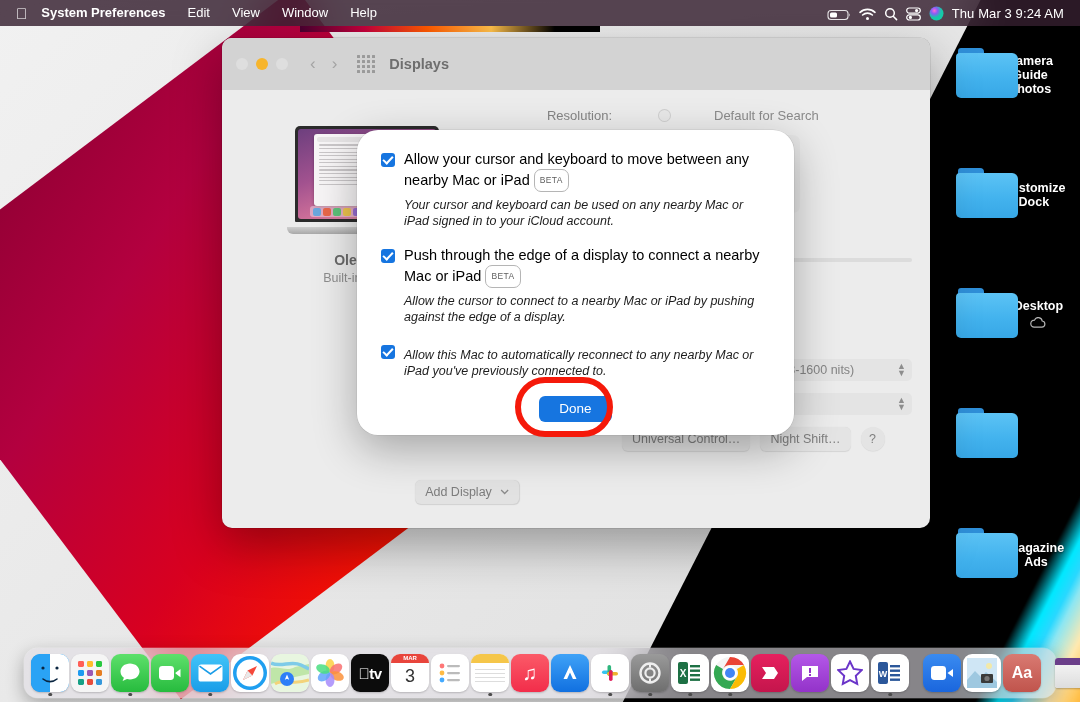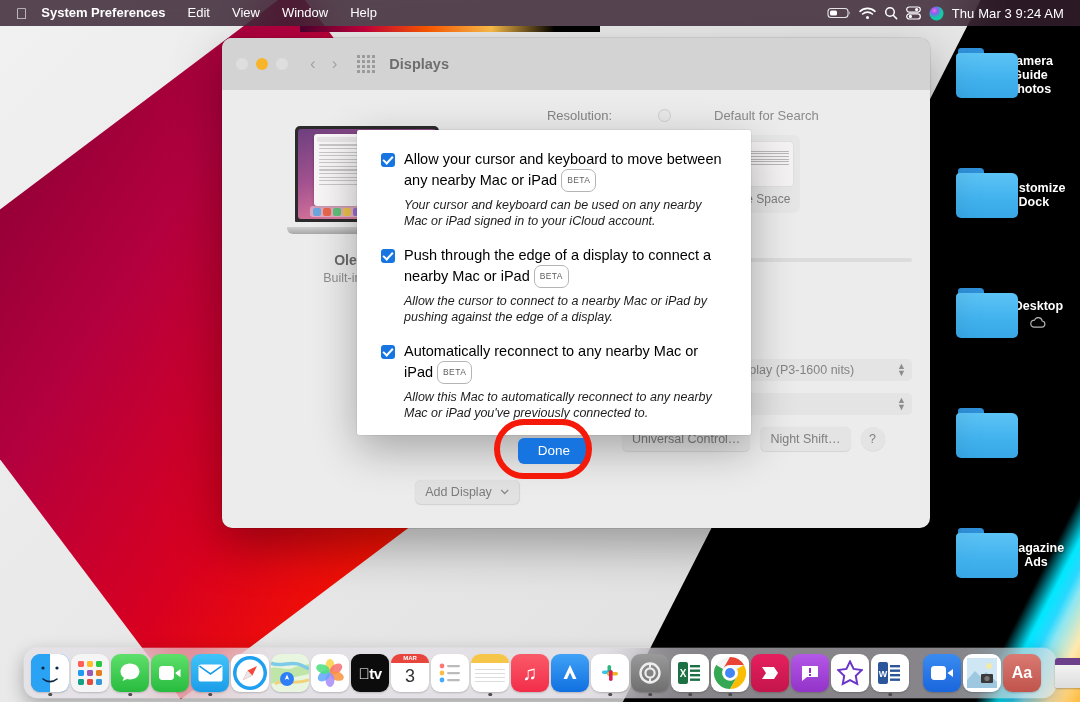--- a/index.html
+++ b/index.html
@@ -68,21 +68,21 @@
     padding: 0 10px 0 0;
   }
   .mb-left { display: flex; align-items: center; gap: 0; }
   .mb-apple {
     padding: 0 14px 0 16px; font-size: 15px; line-height: 1;
     display: flex; align-items: center;
   }
   .mb-item { padding: 16px 11px; line-height: 26px; white-space: nowrap; }
   .mb-item.bold { font-weight: bold; padding-left: 0; }
   .mb-right {
-    margin-left: auto; display: flex; align-items: center; gap: 8px;
+    margin-left: auto; display: flex; align-items: flex-end; gap: 8px;
     padding-right: 6px;
   }
   .mb-right .glyph { display: flex; align-items: center; }
   .mb-clock { font-size: 13px; letter-spacing: 0.1px; white-space: nowrap; }
 
   
   .desk-icon {
     position: absolute; width: 112px;
     display: flex; flex-direction: row; align-items: center;
     z-index: 20;
@@ -227,22 +227,22 @@
   }
   .btn-row { display: flex; gap: 10px; margin-left: 110px; margin-top: 4px; }
   .gbtn {
     background: #e4e4e4; border-radius: 6px; padding: 5px 10px;
     font-size: 12.5px; color: #7f7f7f; box-shadow: 0 .5px 1px rgba(0,0,0,.1);
   }
   .gbtn.circle { width: 24px; padding: 5px 0; text-align: center; border-radius: 50%; }
 
   
   #sheet {
-    position: absolute; left: 357px; top: 130px; width: 394px; height: 305px;
-    background: #fff; border-radius: 2px;
+    position: absolute; left: 357px; top: 130px; width: 437px; height: 305px;
+    background: #fff; border-radius: 21px;
     box-shadow: 0 14px 44px rgba(0,0,0,.30), 0 0 0 .5px rgba(0,0,0,.10);
     z-index: 300;
     padding: 20px 24px 0 24px;
     color: #000;
   }
   .opt { display: flex; margin-bottom: 17px; }
   .opt:last-of-type { margin-bottom: 0; }
   .cbx {
     width: 14px; height: 14px; border-radius: 3px; background: #1675e0;
     flex: none; margin-right: 9px; margin-top: 3px; position: relative;
@@ -525,23 +525,20 @@
     <div class="opt-text">
       <div class="opt-title">
         <span>Push through the edge of a display to connect a nearby Mac or iPad</span><span class="beta">BETA</span>
       </div>
       <div class="opt-desc">Allow the cursor to connect to a nearby Mac or iPad by pushing against the edge of a display.</div>
     </div>
   </div>
   <div class="opt">
     <span class="cbx"></span>
     <div class="opt-text">
-      <div class="opt-title">
-        <span>Automatically reconnect to any nearby Mac or iPad</span><span class="beta">BETA</span>
-      </div>
       <div class="opt-desc">Allow this Mac to automatically reconnect to any nearby Mac or iPad you've previously connected to.</div>
     </div>
   </div>
   <div id="sheet-footer">
     <div id="done-wrap">
       <div id="done-ring"></div>
       <div id="done-btn">Done</div>
     </div>
   </div>
 </div>

